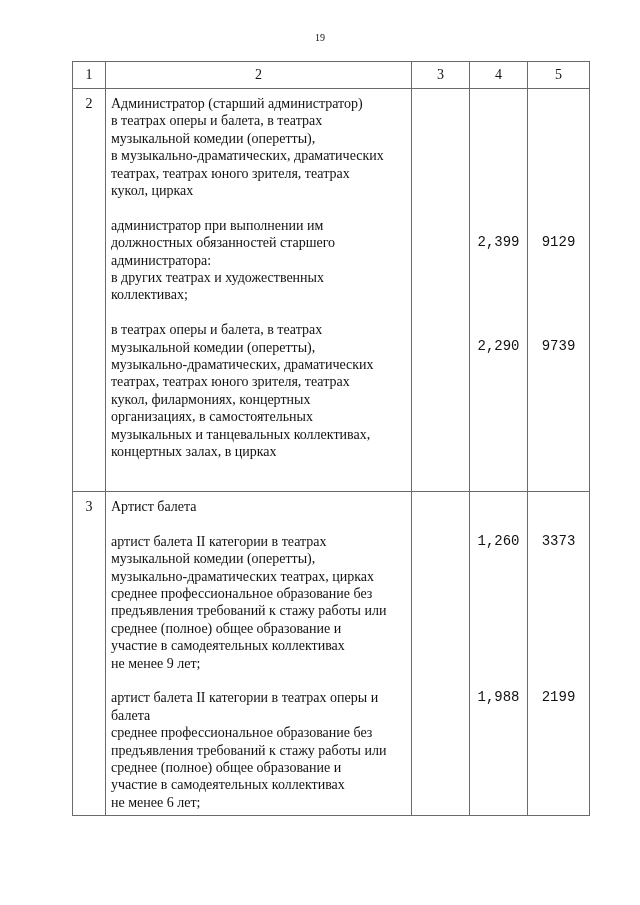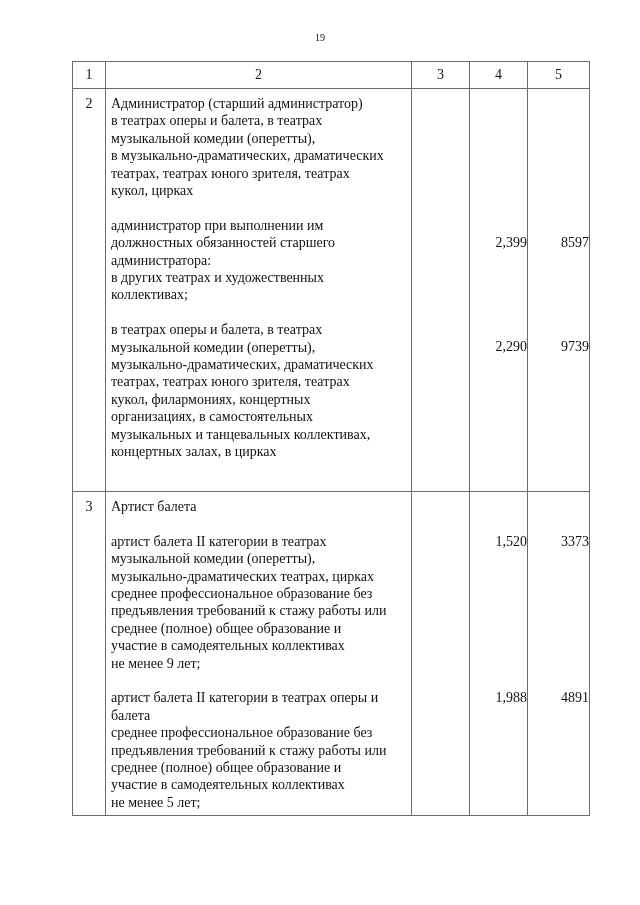--- a/index.html
+++ b/index.html
@@ -23,21 +23,21 @@
     col.c1 { width: 33px; }
     col.c2 { width: 306px; }
     col.c3 { width: 58px; }
     col.c4 { width: 58px; }
     col.c5 { width: 62px; }
     tr.header-row td { height: 26px; text-align: center; vertical-align: middle; }
     .num-cell { text-align: center; padding-top: 6px !important; }
     .desc-cell { padding: 6px 4px 4px 5px !important; }
     .block { white-space: pre-line; font-family: Liberation Serif, serif; }
     .gap { height: 17.4px; }
-    .val-cell { text-align: right; padding-top: 6px !important; }
+    .val-cell { text-align: center; padding-top: 6px !important; font-family: Liberation Mono, monospace; }
     .val { display: block; }
   </style>
 </head>
 <body>
 
 <div class="page-number">19</div>
 
 <table class="doc-table">
   <colgroup>
     <col class="c1">
@@ -84,21 +84,21 @@
       <span class="val"></span>
     </td>
     <td class="val-cell">
       <div style="height:139px;"></div>
       <span class="val">2,399</span>
       <div style="height:87px;"></div>
       <span class="val">2,290</span>
     </td>
     <td class="val-cell">
       <div style="height:139px;"></div>
-      <span class="val">8597</span>
+      <span class="val">9129</span>
       <div style="height:87px;"></div>
       <span class="val">9739</span>
     </td>
   </tr>
 
   <tr style="height:323px;">
     <td class="num-cell">3</td>
     <td class="desc-cell">
       <div class="block">Артист балета</div>
       <div class="gap"></div>
@@ -110,32 +110,32 @@
 среднее (полное) общее образование и
 участие в самодеятельных коллективах
 не менее 9 лет;</div>
       <div class="gap"></div>
       <div class="block">артист балета II категории в театрах оперы и
 балета
 среднее профессиональное образование без
 предъявления требований к стажу работы или
 среднее (полное) общее образование и
 участие в самодеятельных коллективах
-не менее 5 лет;</div>
+не менее 6 лет;</div>
     </td>
     <td class="val-cell">
       <span class="val"></span>
     </td>
     <td class="val-cell">
       <div style="height:35px;"></div>
-      <span class="val">1,520</span>
+      <span class="val">1,260</span>
       <div style="height:139px;"></div>
       <span class="val">1,988</span>
     </td>
     <td class="val-cell">
       <div style="height:35px;"></div>
       <span class="val">3373</span>
       <div style="height:139px;"></div>
-      <span class="val">4891</span>
+      <span class="val">2199</span>
     </td>
   </tr>
 </tbody>
   </table>
 
 </body></html>

